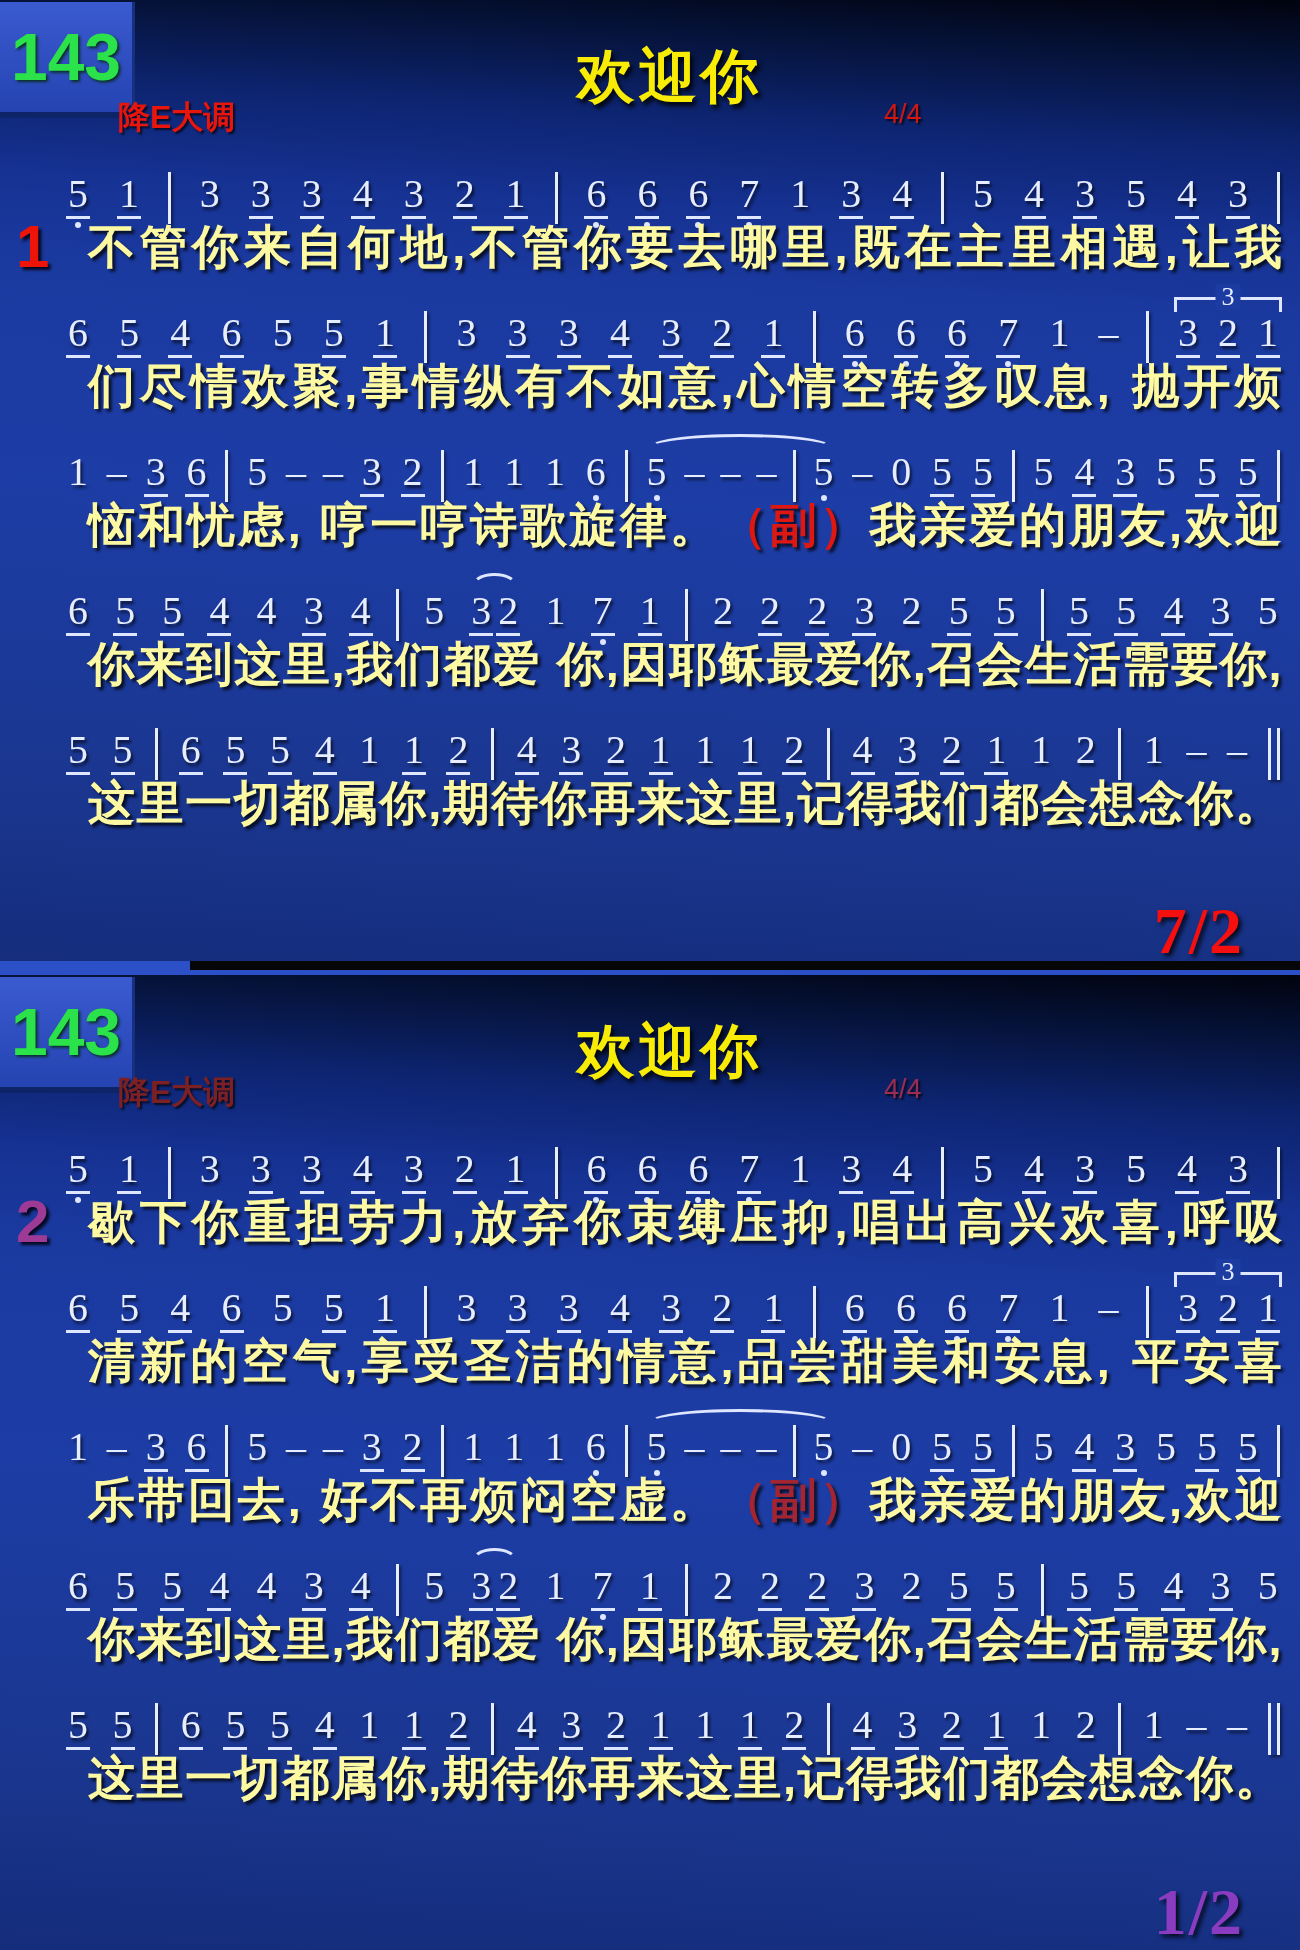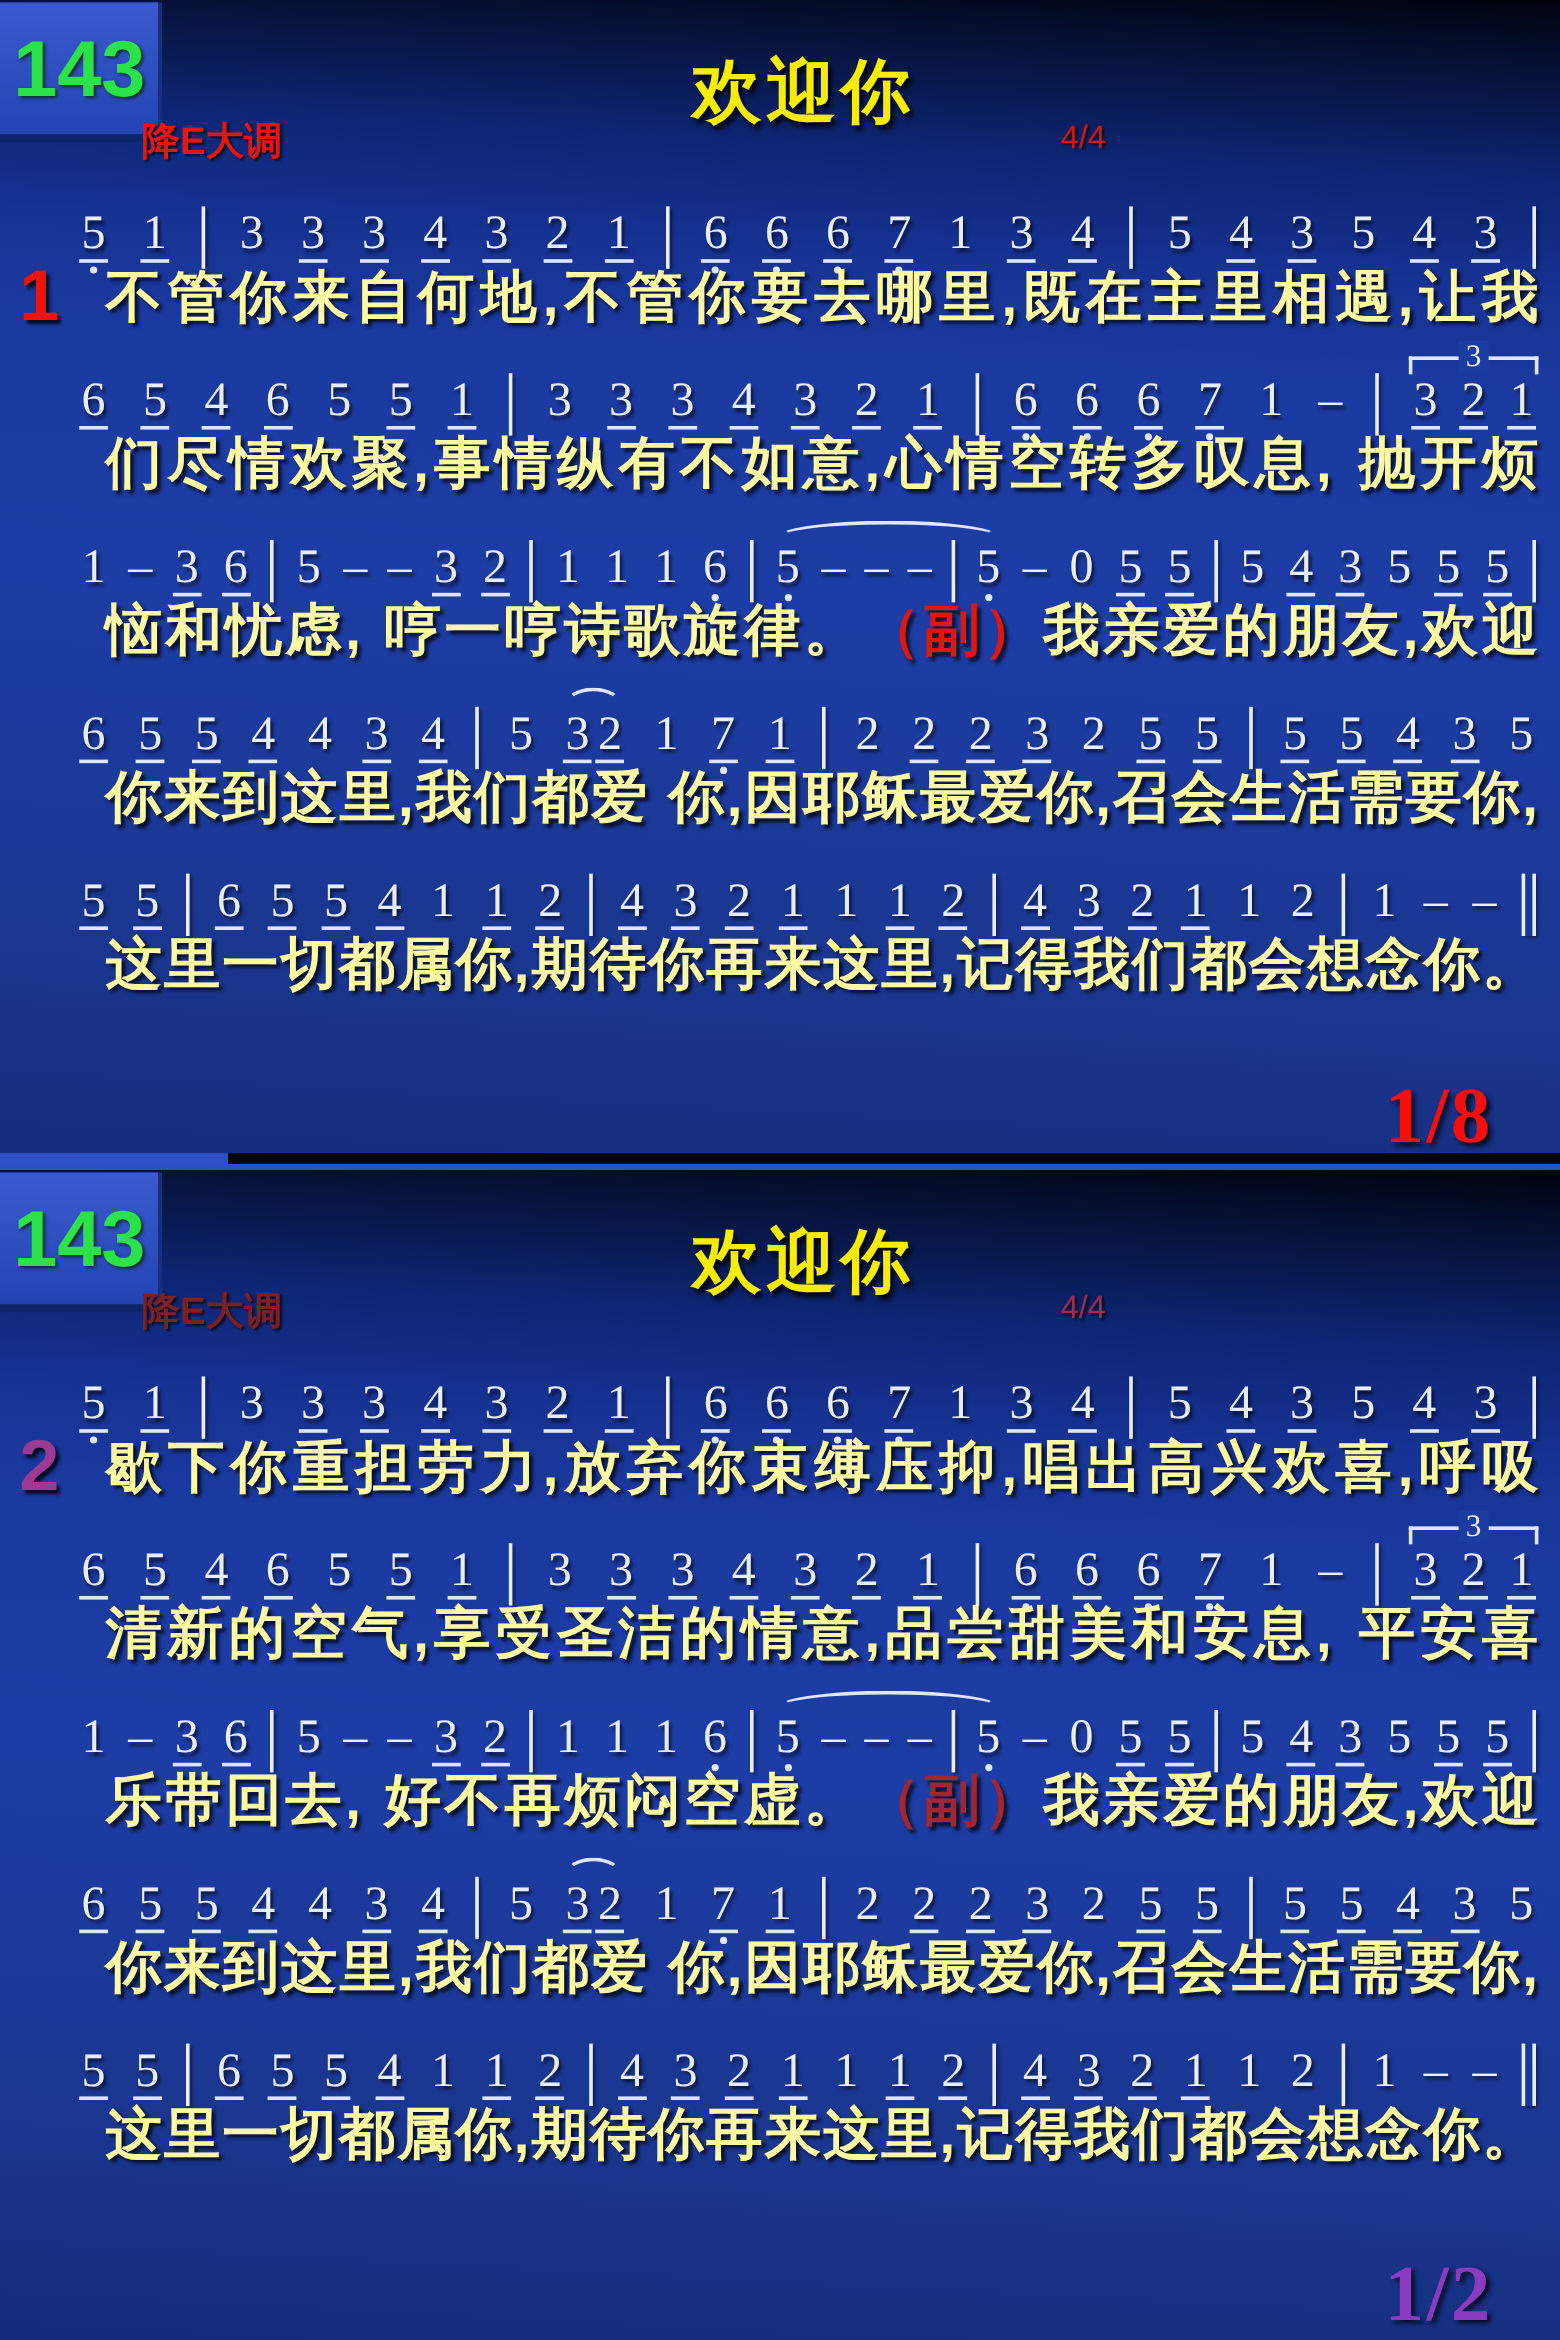--- a/index.html
+++ b/index.html
@@ -617,21 +617,21 @@
           <span class="lchar">我</span>
           <span class="lchar">们</span>
           <span class="lchar">都</span>
           <span class="lchar">会</span>
           <span class="lchar">想</span>
           <span class="lchar">念</span>
           <span class="lchar">你</span>
           <span class="lchar">。</span>
         </div>
       </div>
-    <div class="page">1/8</div>
+    <div class="page">7/2</div>
     <div class="sep"></div>
   </div>
 
   <div class="slide second" style="--c-key: #7d2023; --c-time: #9c2c50; --c-verse: #9d3a96; --c-refrain: #a32531; --c-page: #8a3cc0;">
     <div class="badge">143</div>
     <div class="title">欢迎你</div>
     <div class="key">降E大调</div>
     <div class="time">4/4</div>
     <div class="score">
         <div class="mrow">

